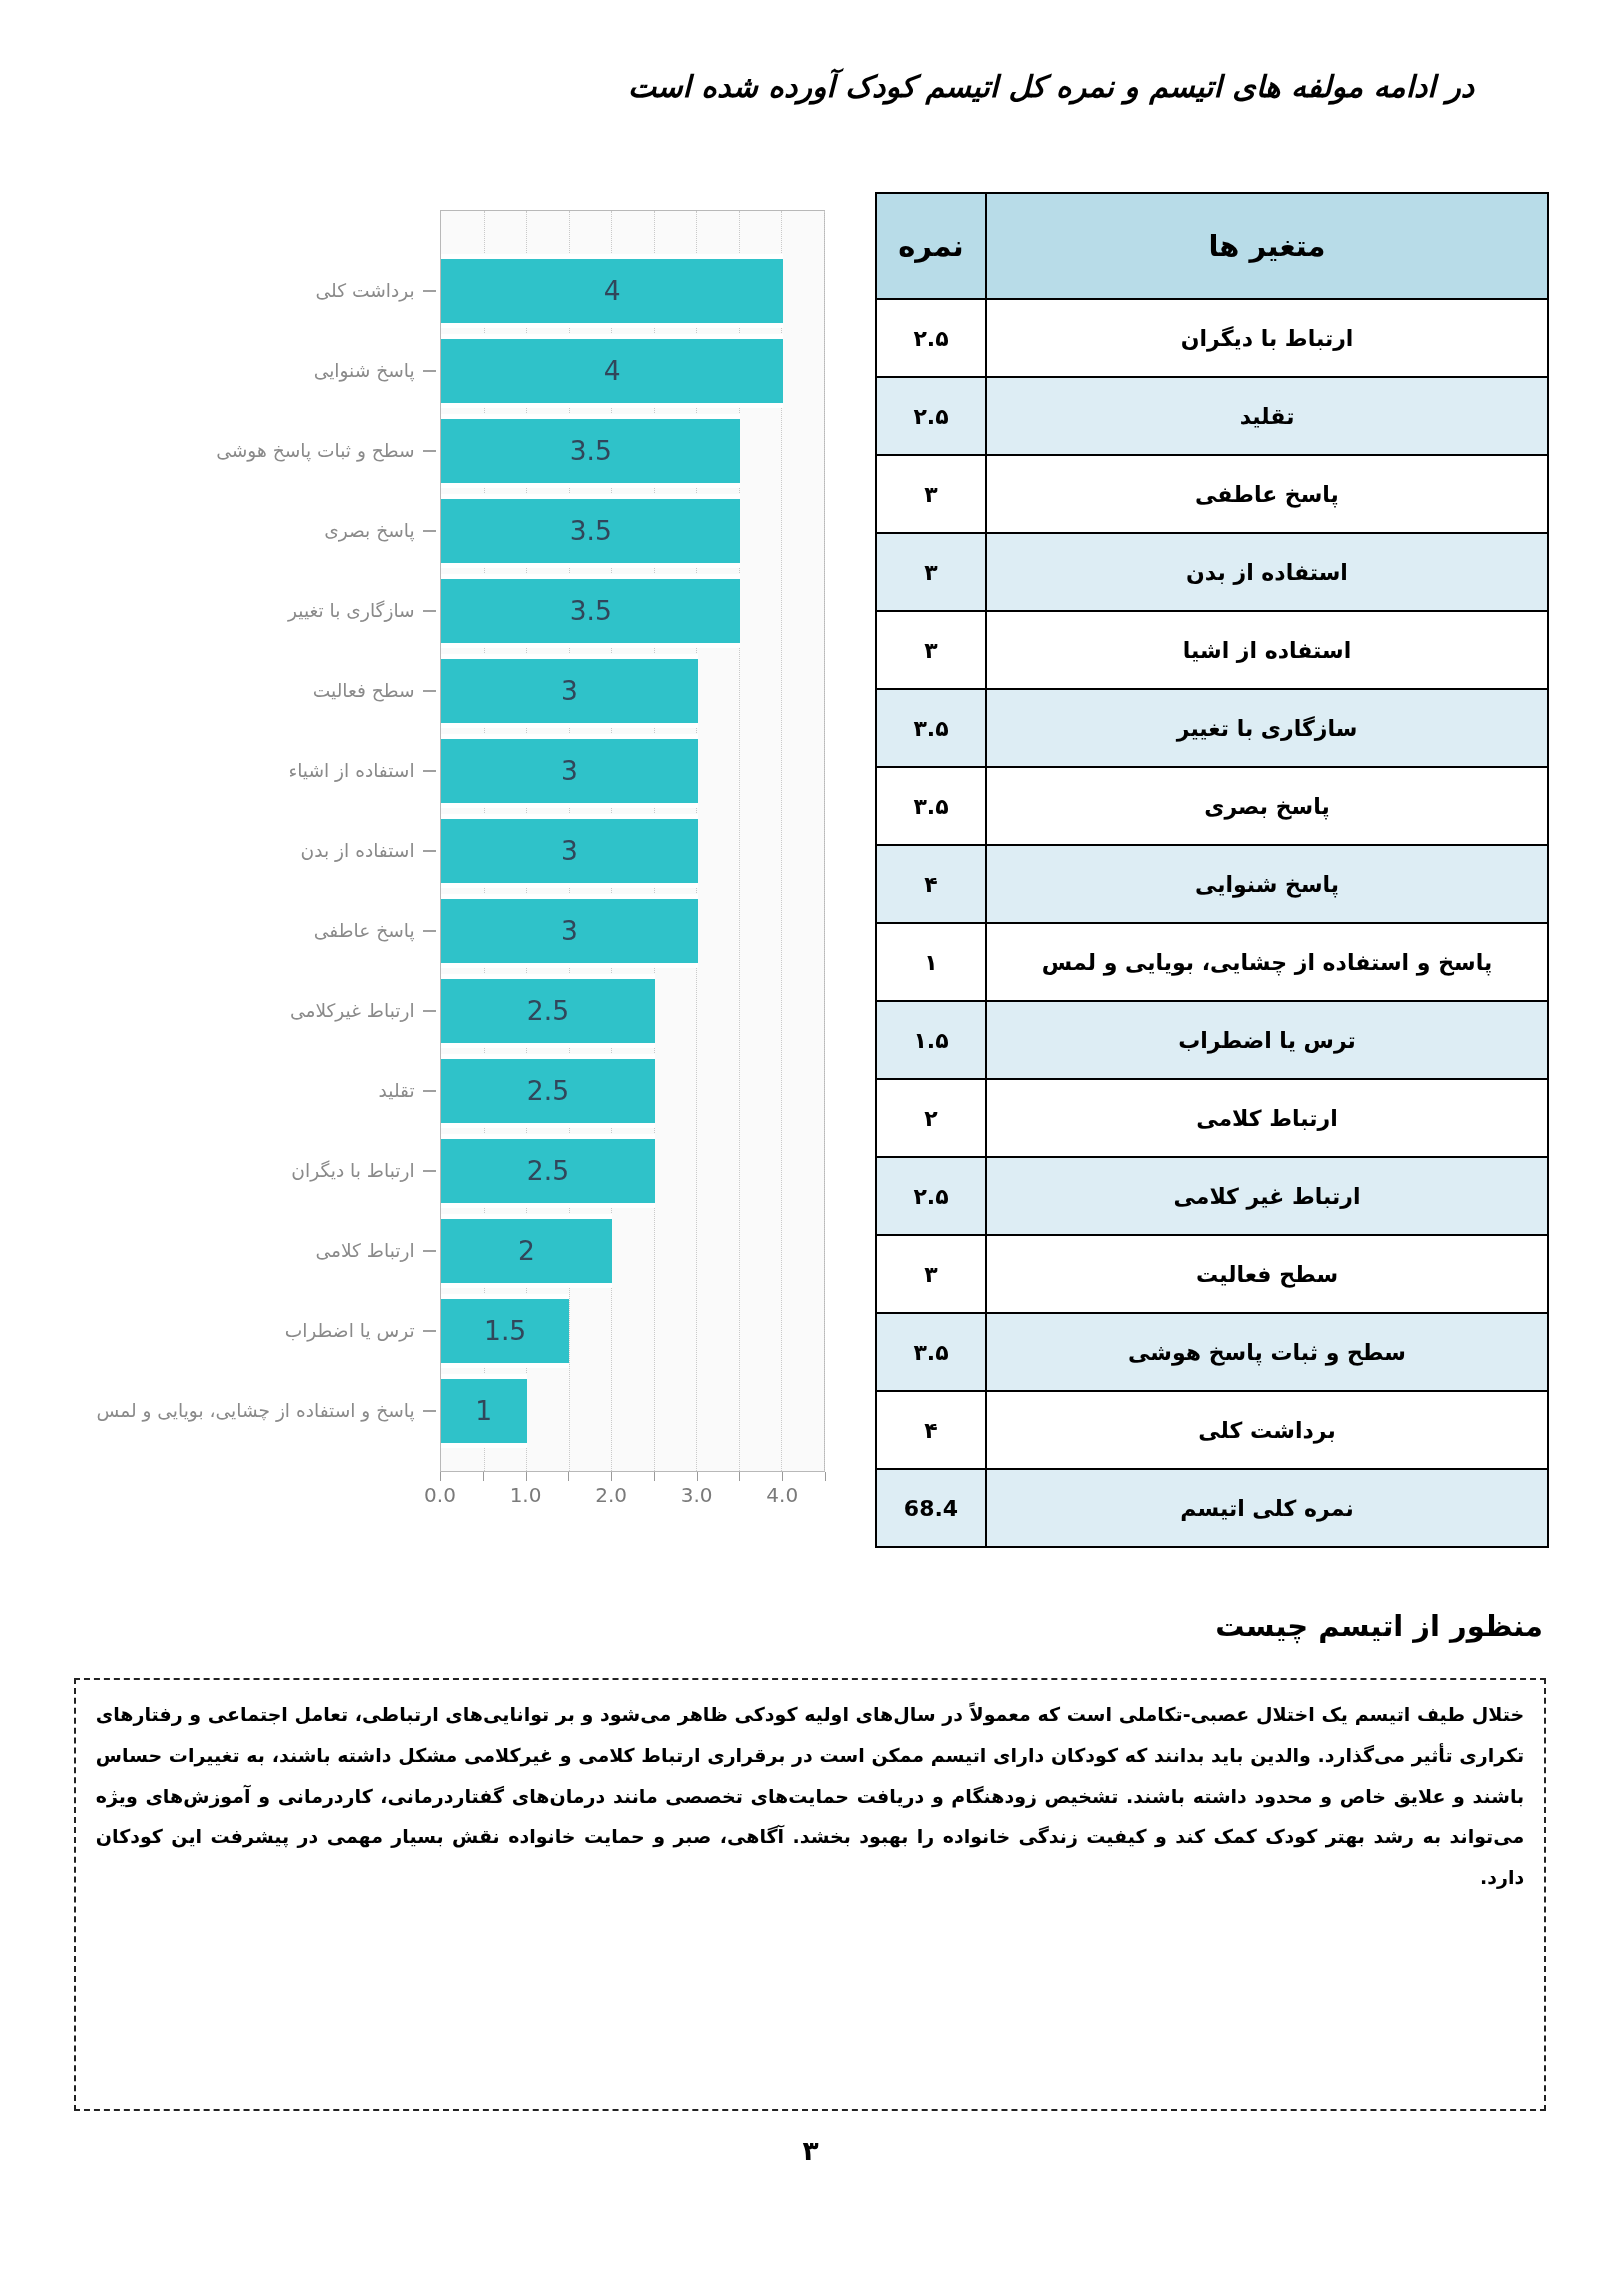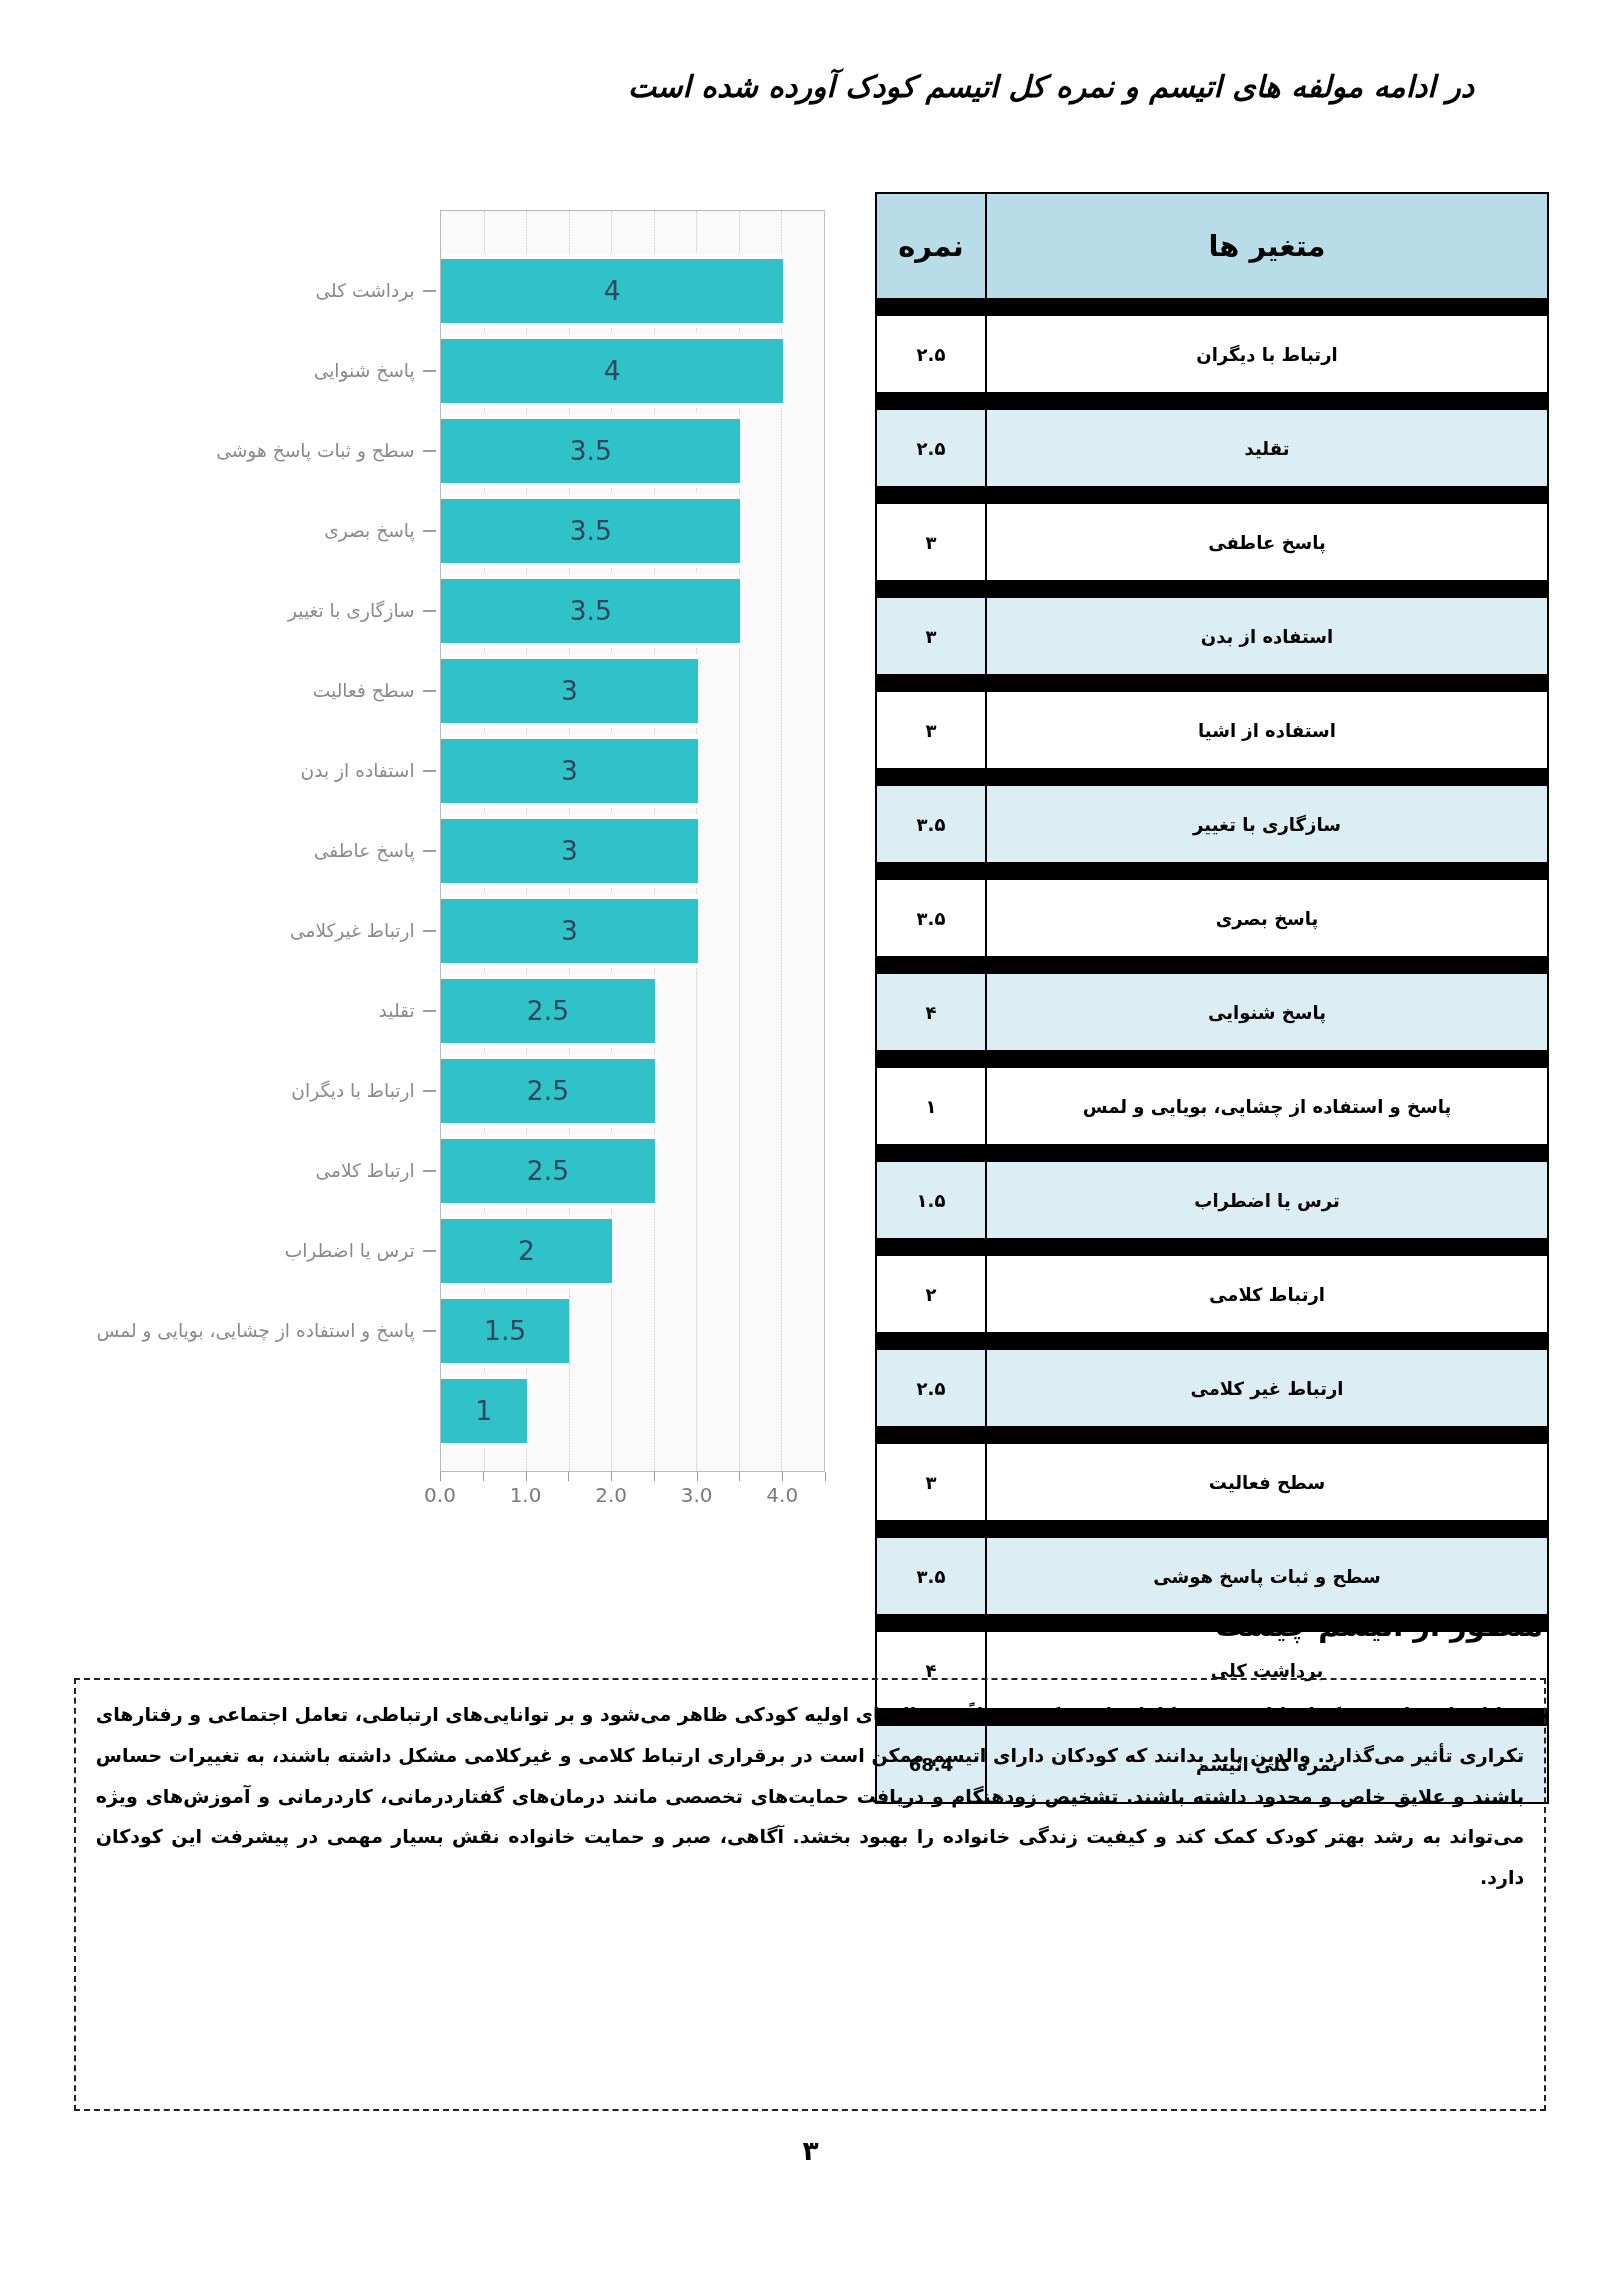--- a/index.html
+++ b/index.html
@@ -47,21 +47,21 @@
     position:absolute; left:875px; top:192px; width:674px;
     border:2.9px solid #000; box-sizing:border-box; background:#000;
     display:grid; grid-template-columns:108px 1fr; grid-gap:2px;
   }
   .t-cell {
     background:#fff; display:flex; align-items:center; justify-content:center;
     direction:rtl; font-weight:bold; color:#000; text-align:center;
     padding:2px 5.9px; box-sizing:border-box;
   }
   .t-head { height:104px; font-size:29px; }
-  .t-row { height:76px; font-size:18px;margin-top:16px; }
+  .t-row { height:76px; font-size:22px; }
 
   
   .info-heading {
     position:absolute; top:1609px; right:78px;
     font-size:29px; font-weight:bold; color:#000; direction:rtl; white-space:nowrap;
   }
   .info-box {
     position:absolute; left:74px; top:1678px; width:1472px; height:433px;
     border:2px dashed #222; box-sizing:border-box; padding:5.9px 11.8px;
   }
@@ -109,20 +109,24 @@
       <div class="label-row">
         <span class="chart-category-label">پاسخ بصری</span>
         <span class="tick-dash"></span>
       </div>
       <div class="label-row">
         <span class="chart-category-label">سازگاری با تغییر</span>
         <span class="tick-dash"></span>
       </div>
       <div class="label-row">
         <span class="chart-category-label">سطح فعالیت</span>
+        <span class="tick-dash"></span>
+      </div>
+      <div class="label-row">
+        <span class="chart-category-label">استفاده از اشیاء</span>
         <span class="tick-dash"></span>
       </div>
       <div class="label-row">
         <span class="chart-category-label">استفاده از بدن</span>
         <span class="tick-dash"></span>
       </div>
       <div class="label-row">
         <span class="chart-category-label">پاسخ عاطفی</span>
         <span class="tick-dash"></span>
       </div>

